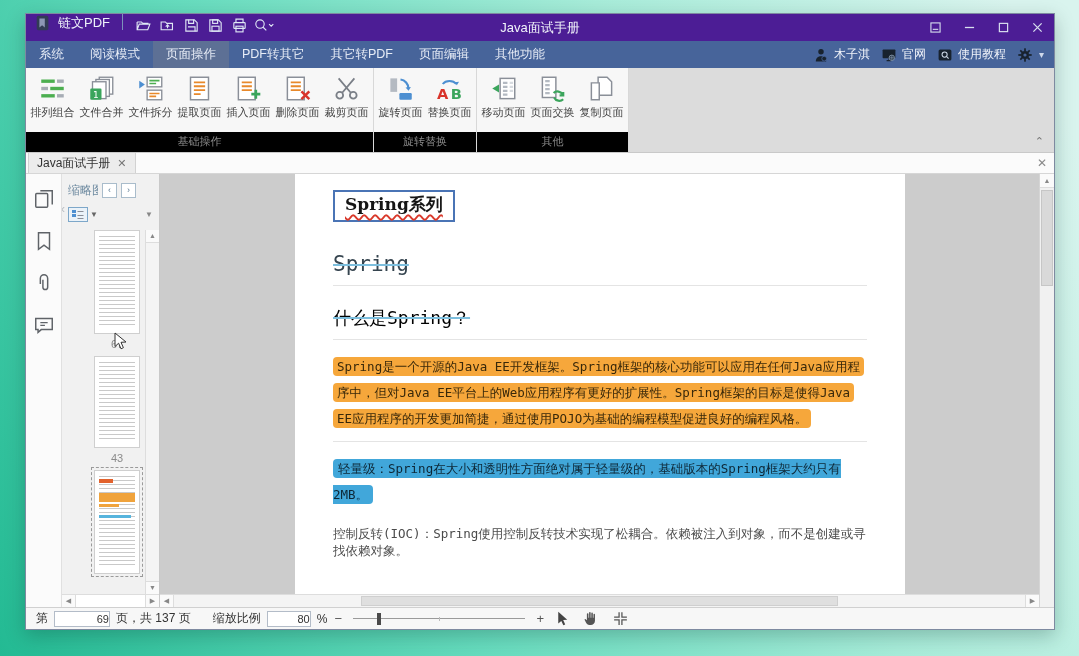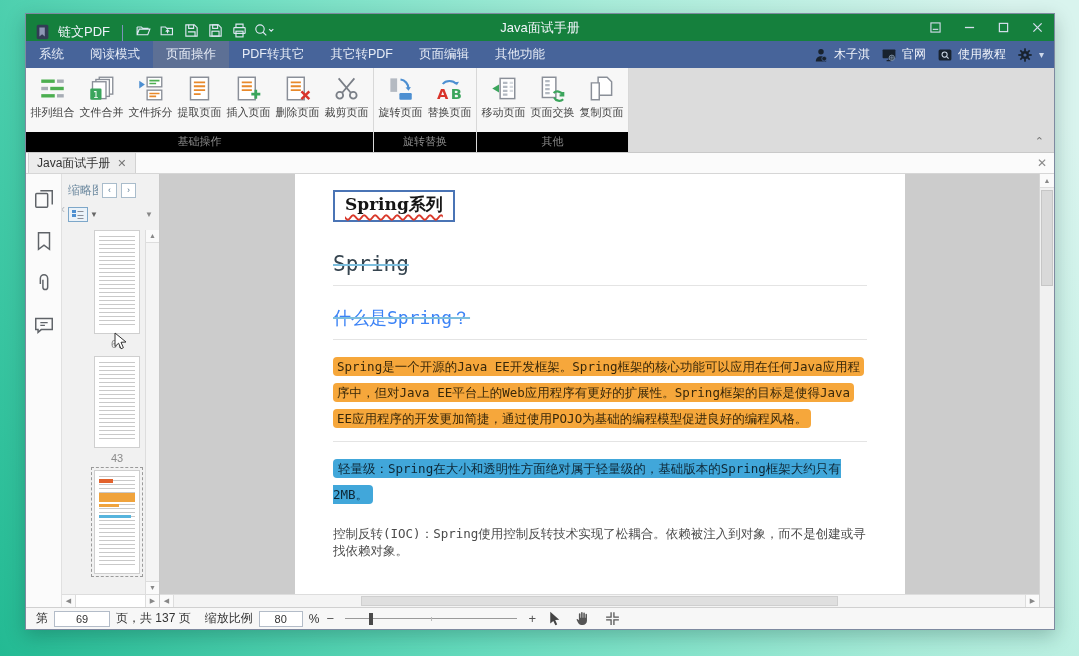--- a/index.html
+++ b/index.html
@@ -4,21 +4,21 @@
 <style>
   *{margin:0;padding:0;box-sizing:border-box;}
   html,body{width:1079px;height:656px;overflow:hidden;}
   body{font-family:"Liberation Sans","DejaVu Sans",sans-serif;font-size:12px;}
   .desktop{position:relative;width:1079px;height:656px;
     background:linear-gradient(245deg,#d9f4ee 5%,#a7ecd9 35%,#66dcbe 65%,#23ba93 100%);}
   .window{position:absolute;left:25px;top:13px;width:1030px;height:617px;
     background:#fff;border:1px solid #7e8aa0;box-shadow:0 6px 18px rgba(0,40,30,.25);
     display:flex;flex-direction:column;}
   
-  .titlebar{height:27px;background:#15803d;display:flex;align-items:flex-end;position:relative;color:#eef2fa;flex:none;}
+  .titlebar{height:27px;background:#4c1d95;display:flex;align-items:flex-start;position:relative;color:#eef2fa;flex:none;}
   .titlebar .appname{font-size:13px;margin:0 10px 0 6px;}
   .qat-sep{width:1px;height:16px;background:#7c92ba;margin:0 8px 0 2px;}
   .qat-btn{width:24px;height:22px;display:flex;align-items:center;justify-content:center;cursor:default;}
   .doc-title{position:absolute;left:50%;top:0;transform:translateX(-50%);line-height:27px;font-size:13px;color:#f2f5fb;}
   .winctrls{margin-left:auto;display:flex;height:100%;}
   .winctrl{width:34px;height:100%;display:flex;align-items:center;justify-content:center;color:#d7dfee;font-size:13px;}
   .applogo{width:18px;height:18px;margin-left:8px;}
   
   .menubar{height:27px;background:#47649a;display:flex;align-items:stretch;color:#e8edf7;flex:none;}
   .menu-item{padding:0 13px;display:flex;align-items:center;font-size:12.5px;}
@@ -79,32 +79,32 @@
   .page{position:absolute;left:135px;top:0;width:610px;height:100%;background:#fff;padding:16px 38px 0;}
   .v-hscroll{height:13px;background:#f4f4f4;border-top:1px solid #ddd;display:flex;flex:none;}
   .v-hscroll .track{flex:1;position:relative;background:#f4f4f4;}
   .v-hscroll .hthumb{position:absolute;left:22%;width:56%;top:1px;bottom:1px;background:#dfdfdf;border:1px solid #cfcfcf;}
   .v-vscroll{width:15px;background:#f1f1f1;border-left:1px solid #d5d5d5;position:relative;flex:none;}
   .v-vscroll .btn{height:14px;background:#fafafa;border-bottom:1px solid #ddd;color:#888;font-size:7px;text-align:center;line-height:13px;}
   .vthumb{position:absolute;left:1px;right:1px;top:16px;height:96px;background:#d9d9d9;border:1px solid #c6c6c6;}
   
   .boxtitle{display:inline-block;border:2px solid #4a74b5;padding:1px 10px 4px;font-family:"DejaVu Serif","Liberation Serif",serif;font-weight:bold;font-size:17px;color:#151515;text-decoration:underline wavy #d9392b;text-decoration-thickness:1.5px;text-underline-offset:4px;}
   .h1{margin-top:30px;font-family:"DejaVu Sans Mono","Liberation Mono",monospace;font-size:21px;font-weight:500;color:#35444f;text-decoration:line-through;text-decoration-color:#7cbedd;text-decoration-thickness:2px;}
-  .h2{margin-top:20px;font-family:"DejaVu Sans Mono","Liberation Mono",monospace;font-size:18px;font-weight:500;color:#3b82f6;}
+  .h2{margin-top:20px;font-family:"DejaVu Sans Mono","Liberation Mono",monospace;font-size:18px;font-weight:500;color:#000000;}
   .h2.struck{text-decoration:line-through;text-decoration-color:#7cbedd;text-decoration-thickness:2px;}
   .rule{border:none;border-top:1px solid #e4e4e4;margin:9px 0 0;}
   .docp{font-family:"DejaVu Sans Mono","Liberation Mono",monospace;font-size:12.5px;color:#4b4b4b;margin-top:17px;line-height:17px;}
   .para-hl{margin-top:14px;line-height:25px;}
   .hl-orange{background:#F6A73B;border-radius:4px;padding:2px 4px;-webkit-box-decoration-break:clone;box-decoration-break:clone;color:#38280a;font-family:"DejaVu Sans Mono","Liberation Mono",monospace;font-size:12.5px;}
   .hl-blue{background:#41A7DA;border-radius:4px;padding:2px 5px;color:#0d2736;font-family:"DejaVu Sans Mono","Liberation Mono",monospace;font-size:12.5px;}
   
   .cursor{position:absolute;left:52px;top:158px;width:13px;height:18px;z-index:5;}
   
   .statusbar{height:22px;background:#f7f7f7;border-top:1px solid #d0d0d0;display:flex;align-items:center;font-size:12px;color:#333;padding-left:10px;gap:6px;flex:none;}
-  .sb-input{width:56px;height:16px;border:1px solid #b3bcc8;background:#fff;text-align:center;font-size:11px;color:#333;font-family:"Liberation Sans",sans-serif;}
+  .sb-input{width:56px;height:16px;border:1px solid #b3bcc8;background:#fff;text-align:right;font-size:11px;color:#333;font-family:"Liberation Sans",sans-serif;}
   .sb-input.z{width:44px;}
   .slider{position:relative;width:172px;height:14px;margin:0 4px;}
   .slider .track{position:absolute;left:0;right:0;top:6.5px;height:1px;background:#9a9a9a;}
   .slider .tick{position:absolute;left:50%;top:5px;width:1px;height:4px;background:#bbb;}
   .slider .sthumb{position:absolute;left:14%;top:1px;width:4px;height:12px;background:#4a4a4a;}
   .sb-ic{width:17px;height:17px;margin:0 3px;}
   .minus,.plus{color:#555;font-size:13px;width:10px;text-align:center;}
 </style>
 </head>
 <body>
@@ -476,21 +476,21 @@
           <div class="btn">▲</div>
           <div class="vthumb"></div>
         </div>
       </div>
     </div>
 
     <div class="statusbar">
       <span>第</span>
       <input class="sb-input" value="69" style="">
       <span>页，共 137 页</span>
-      <span style="margin-left:8px;">缩放比例</span>
+      <span style="margin-left:16px;">缩放比例</span>
       <input class="sb-input z" value="80" style="">
       <span>%</span>
       <span class="minus">−</span>
       <div class="slider">
         <div class="track"></div>
           <div class="tick"></div>
           <div class="sthumb"></div>
       </div>
       <span class="plus">+</span>
       <svg class="sb-ic" viewBox="0 0 20 20">

